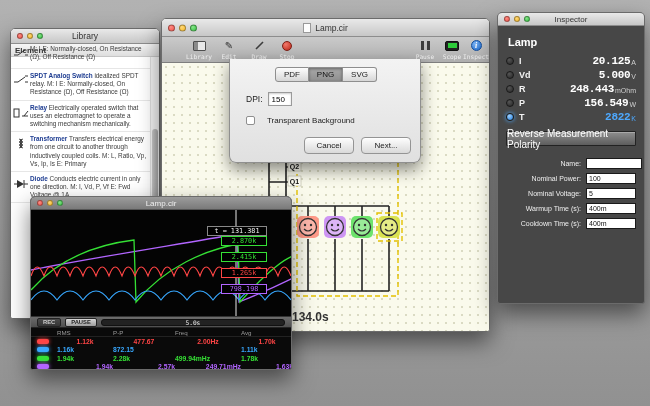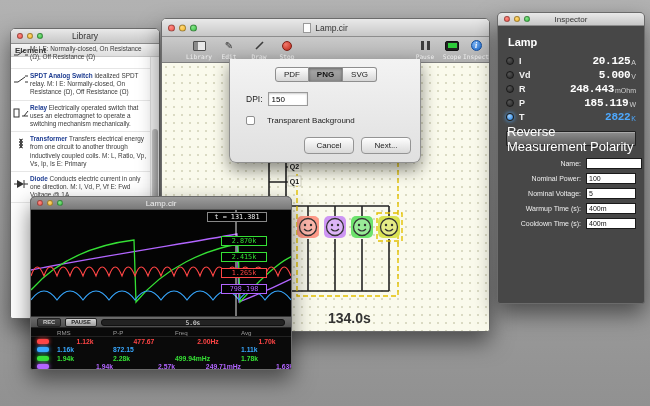--- a/index.html
+++ b/index.html
@@ -54,53 +54,53 @@
   .ico-scope{width:14px;height:10px;border-radius:2px;background:#222;border:1px solid #111;
     display:flex;align-items:center;justify-content:center;}
   .ico-scope i{display:block;width:9px;height:5px;background:#2ecc3a;}
   .ico-inspector{width:11px;height:11px;border-radius:50%;color:#fff;
     background:radial-gradient(circle at 35% 30%,#7db5f5,#1a66c9);border:1px solid #134e9c;
     font-size:8px;font-weight:bold;font-family:"Liberation Serif",serif;font-style:italic;
     display:flex;align-items:center;justify-content:center;}
   .canvas{position:relative;width:100%;height:269px;background-color:#fafaec;
     background-image:radial-gradient(circle,#dadac3 0.8px,rgba(0,0,0,0) 0.9px);
     background-size:8px 8px;}
-  .sim-time{position:absolute;left:130px;top:247px;font-size:14px;font-weight:bold;color:#333;padding-left:36px;}
+  .sim-time{position:absolute;left:130px;top:247px;font-size:12px;font-weight:bold;color:#333;}
   .circuit{position:absolute;left:0;top:0;}
   .qlabel{font-size:7px;font-weight:bold;fill:#111;}
 
   
   .sheet{position:absolute;left:67px;top:40px;width:192px;height:104px;z-index:6;
     background:linear-gradient(#f3f3f3,#e0e0e0);border:1px solid #8f8f8f;border-top:none;
     border-radius:0 0 7px 7px;box-shadow:0 7px 16px rgba(0,0,0,.45);}
   .seg{position:absolute;left:45px;top:8px;display:flex;}
   .seg-btn{width:34px;height:15px;font-size:8px;color:#222;display:flex;align-items:center;
     justify-content:center;background:linear-gradient(#fdfdfd,#d6d6d6);border:1px solid #8e8e8e;
     border-left:none;}
   .seg-btn:first-child{border-left:1px solid #8e8e8e;border-radius:3px 0 0 3px;}
   .seg-btn:last-child{border-radius:0 3px 3px 0;}
-  .seg-btn.on{background:linear-gradient(#a9a9a9,#8f8f8f);box-shadow:inset 0 1px 3px rgba(0,0,0,.4);color:#111;font-weight:bold;}
+  .seg-btn.on{background:linear-gradient(#a9a9a9,#8f8f8f);box-shadow:inset 0 1px 3px rgba(0,0,0,.4);color:#111;}
   .dpi-row{position:absolute;left:16px;top:33px;display:flex;align-items:center;gap:5px;}
   .dpi-row label{font-size:8.5px;color:#222;}
-  .dpi-input{width:40px;height:14px;font-size:8px;padding:1px 3px;border:1px solid #9a9a9a;
+  .dpi-input{width:24px;height:14px;font-size:8px;padding:1px 3px;border:1px solid #9a9a9a;
     box-shadow:inset 0 1px 2px rgba(0,0,0,.2);background:#fff;}
   .chk-row{position:absolute;left:16px;top:57px;display:flex;align-items:center;gap:12px;}
   .chk{width:9px;height:9px;background:#fff;border:1px solid #8f8f8f;border-radius:2px;}
   .chk-row label{font-size:8px;color:#222;}
   .sheet-btns{position:absolute;right:9px;bottom:8px;display:flex;gap:7px;}
   .mac-btn{min-width:50px;height:17px;border-radius:4px;border:1px solid #949494;
     background:linear-gradient(#fefefe,#d9d9d9);font-size:8px;color:#222;
     display:flex;align-items:center;justify-content:center;box-shadow:0 1px 1px rgba(255,255,255,.7) inset;}
 
   
   #scope{left:30px;top:196px;width:262px;height:174px;background:#000;z-index:30;}
   #scope .titlebar{height:13px;background:linear-gradient(#9c9c9c,#7a7a7a);border-bottom:1px solid #555;}
   #scope .titlebar .title{font-size:8px;color:#f0f0f0;}
   .sc-plot{position:relative;width:262px;height:106px;background:#040404;}
-  .t-readout{position:absolute;left:176px;top:2px;width:60px;height:10px;background:#000;
+  .t-readout{position:absolute;left:176px;top:16px;width:60px;height:10px;background:#000;
     border:1px solid #888;color:#eee;font-size:6.8px;font-family:"DejaVu Sans Mono",monospace;
     display:flex;align-items:center;justify-content:center;}
   .readout{position:absolute;left:190px;width:46px;height:10px;background:#000;
     font-size:6.8px;font-family:"DejaVu Sans Mono",monospace;display:flex;align-items:center;
     justify-content:center;border:1px solid currentColor;}
   .c-green{color:#35e035;} .c-red{color:#ff4545;text-align:center;} .c-purple{color:#b265ff;text-align:right;} .c-blue{color:#38a8ff;}
   .sc-controls{position:relative;height:12px;background:linear-gradient(#6c6c6c,#4f4f4f);
     border-top:1px solid #333;border-bottom:1px solid #222;display:flex;align-items:center;
     gap:4px;padding:0 6px;}
   .sc-btn{height:9px;border-radius:2px;border:1px solid #222;font-size:5.8px;font-weight:bold;
@@ -130,21 +130,21 @@
   .ins-elname{font-size:11px;font-weight:bold;color:#fff;margin:2px 0 6px 2px;}
   .ins-row{display:flex;align-items:center;height:14px;}
   .radio{width:8px;height:8px;border-radius:50%;background:radial-gradient(circle at 35% 30%,#555,#262626);
     border:1px solid #1a1a1a;flex:0 0 8px;}
   .ins-row.sel .radio{background:radial-gradient(circle at 35% 30%,#9ed0ff,#1e7fe0);box-shadow:0 0 4px #4da9ff;}
   .ins-label{font-size:9px;font-weight:bold;color:#f2f2f2;margin-left:5px;}
   .ins-val{margin-left:auto;font-size:11px;font-weight:bold;color:#fff;letter-spacing:-0.3px;font-family:Liberation Mono, monospace;}
   .ins-unit{font-size:7px;color:#cfcfcf;margin-left:1px;padding-top:3px;}
   .ins-row.sel .ins-val,.ins-row.sel .ins-unit{color:#4da9ff;}
   .rev-btn{width:100%;height:15px;margin:7px 0 10px 0;border-radius:1px;border:1px solid #222;
-    background:linear-gradient(#8e8e8e,#5d5d5d);color:#fff;font-size:13px;
+    background:linear-gradient(#8e8e8e,#5d5d5d);color:#fff;font-size:10px;
     display:flex;align-items:center;justify-content:center;box-shadow:inset 0 1px 0 rgba(255,255,255,.25);}
   .field-row{display:flex;align-items:center;height:15px;}
   .field-row label{flex:0 0 80px;text-align:right;font-size:7px;color:#eee;padding-right:5px;}
   .field-row input{width:50px;height:11px;font-size:7px;padding:0 2px;border:1px solid #1a1a1a;background:#fff;color:#111;}
 </style>
 </head>
 <body>
 
 <div id="desktop">
 
@@ -446,21 +446,21 @@
       </div>
       <div class="ins-row">
         <span class="radio"></span>
         <span class="ins-label">R</span>
         <span class="ins-val">248.443</span>
         <span class="ins-unit">mOhm</span>
       </div>
       <div class="ins-row">
         <span class="radio"></span>
         <span class="ins-label">P</span>
-        <span class="ins-val">185.119</span>
+        <span class="ins-val">156.549</span>
         <span class="ins-unit">W</span>
       </div>
       <div class="ins-row sel">
         <span class="radio"></span>
         <span class="ins-label">T</span>
         <span class="ins-val">2822</span>
         <span class="ins-unit">K</span>
       </div>
 
       <div class="rev-btn">Reverse Measurement Polarity</div>

